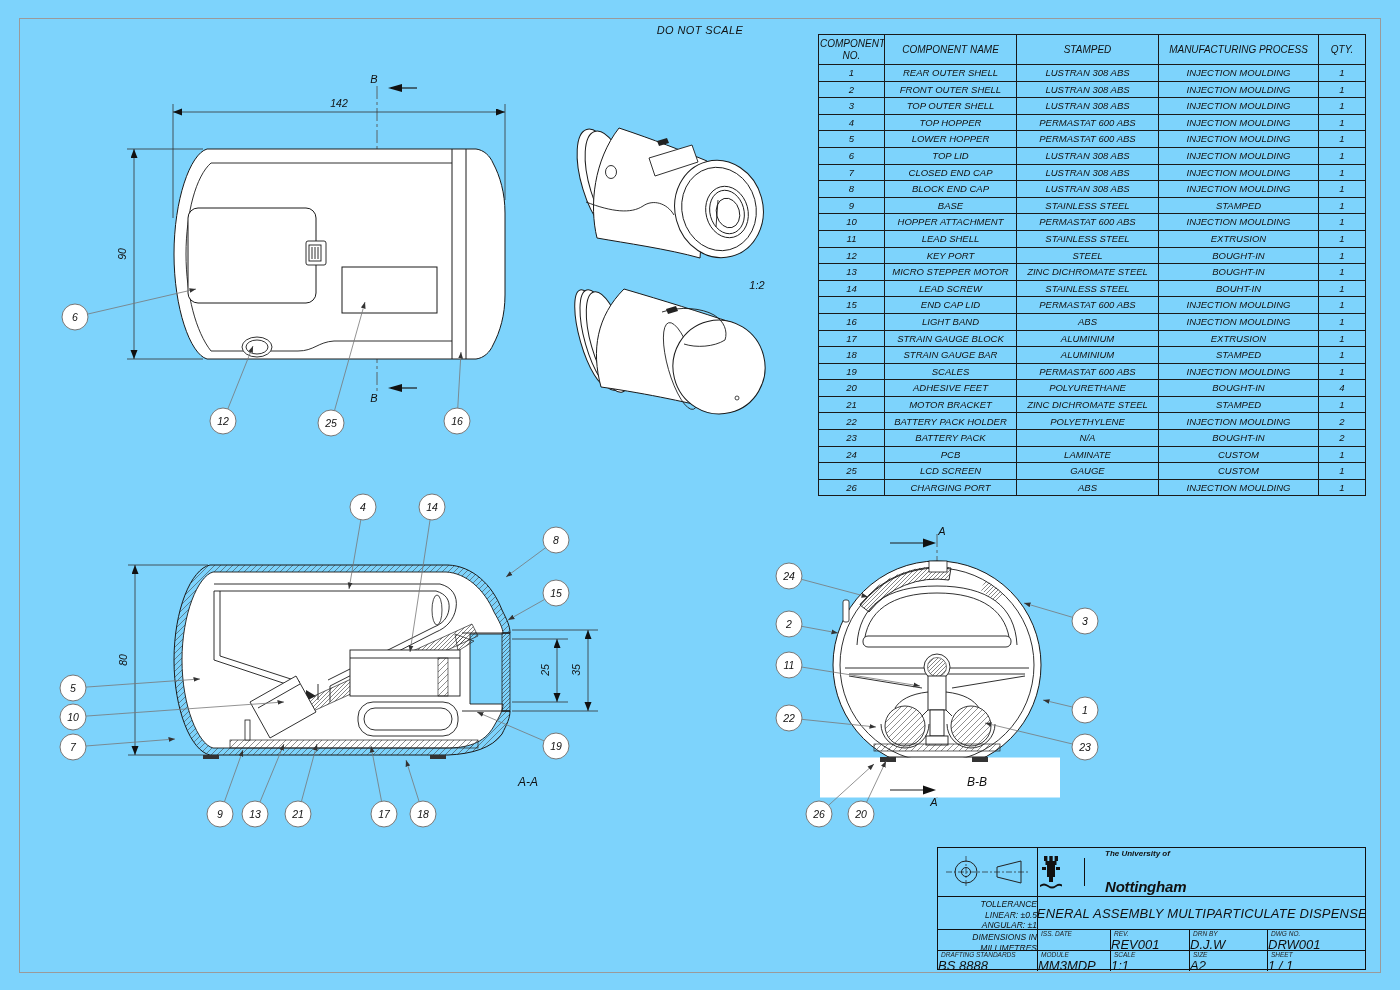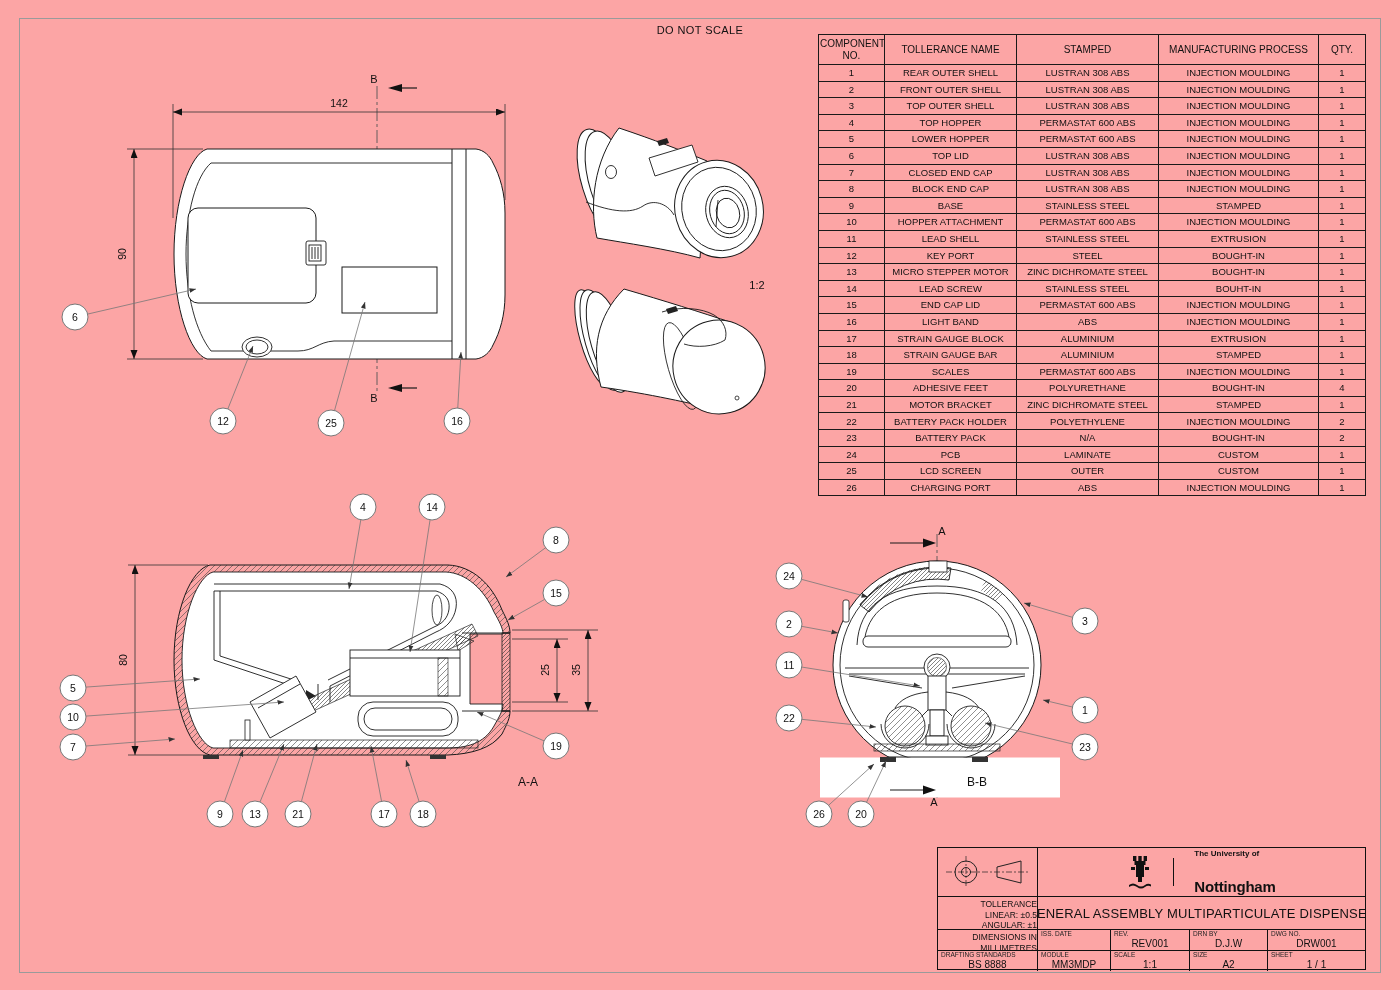--- a/index.html
+++ b/index.html
@@ -1,40 +1,40 @@
 <!DOCTYPE html>
 <html><head>
 <meta charset="utf-8">
 <style>
   html,body{margin:0;padding:0;background:#fff;}
-  #page{position:relative;width:1400px;height:990px;background:#fca5a5;overflow:hidden;
-        font-family:"Liberation Sans",sans-serif;color:#111;}
+  #page{position:relative;width:1400px;height:990px;background:#7dd3fc;overflow:hidden;
+        font-family:"Liberation Sans",sans-serif;color:#111;font-style:italic;}
   #frame{position:absolute;left:19px;top:18px;width:1360px;height:953px;border:1px solid #9a9a9a;}
   #do-not-scale{position:absolute;left:620px;top:24px;width:160px;text-align:center;
         font-size:11px;letter-spacing:.4px;}
   
   #comp-table{position:absolute;left:818px;top:34px;width:547px;border-collapse:collapse;table-layout:fixed;}
   #comp-table th,#comp-table td{border:1px solid #1a1a1a;text-align:center;vertical-align:middle;
         padding:0 1px;overflow:hidden;white-space:normal;}
   #comp-table th{font-weight:normal;font-size:10px;height:29px;line-height:1.15;}
   #comp-table td{font-size:9.5px;height:15.6px;line-height:1;}
   
   #title-block{position:absolute;left:937px;top:847px;width:429px;height:123px;
         border:1.4px solid #111;box-sizing:border-box;font-size:9.5px;}
   .tb-row{display:flex;box-sizing:border-box;}
   .tb-cell{box-sizing:border-box;border-right:1px solid #111;border-bottom:1px solid #111;
         position:relative;overflow:hidden;}
   .tb-cell:last-child{border-right:none;}
   .tb-row:last-child .tb-cell{border-bottom:none;}
   .tb-label{font-size:6.5px;color:#222;display:block;padding:1px 0 0 3px;text-align:left;line-height:1;}
-  .tb-value{display:block;text-align:center;font-size:10px;line-height:1.1;}
+  .tb-value{display:block;font-size:13px;line-height:1.1;}
   .tb-small{font-size:8.5px;line-height:1.25;padding:2px 0 4px 4px;text-align:right;}
   #tb-title-cell{display:flex;align-items:center;justify-content:center;
         font-size:13px;letter-spacing:.2px;white-space:nowrap;}
-  #uon-logo{display:flex;align-items:center;justify-content:center;height:100%;gap:20px;}
+  #uon-logo{display:flex;align-items:center;height:100%;gap:20px;}
   #uon-text .l1{font-size:8px;font-weight:bold;line-height:1.1;}
   #uon-text .l2{font-size:15px;font-weight:bold;line-height:1.05;letter-spacing:-.2px;margin-top:20px;}
   svg text{font-family:"Liberation Sans",sans-serif;fill:#111;}
 </style>
 </head>
 <body>
 
 <div id="page">
   <div id="frame"></div>
 
@@ -443,21 +443,21 @@
     <colgroup>
         <col style="width:66px">
         <col style="width:132px">
         <col style="width:142px">
         <col style="width:160px">
         <col style="width:47px">
       </colgroup>
     <thead>
         <tr>
           <th>COMPONENT NO.</th>
-          <th>TOLLERANCE NAME</th>
+          <th>COMPONENT NAME</th>
           <th>STAMPED</th>
           <th>MANUFACTURING PROCESS</th>
           <th>QTY.</th>
         </tr>
       </thead>
     <tbody>
         <tr>
           <td>1</td>
           <td>REAR OUTER SHELL</td>
           <td>LUSTRAN 308 ABS</td>
@@ -621,21 +621,21 @@
         <tr>
           <td>24</td>
           <td>PCB</td>
           <td>LAMINATE</td>
           <td>CUSTOM</td>
           <td>1</td>
         </tr>
         <tr>
           <td>25</td>
           <td>LCD SCREEN</td>
-          <td>OUTER</td>
+          <td>GAUGE</td>
           <td>CUSTOM</td>
           <td>1</td>
         </tr>
         <tr>
           <td>26</td>
           <td>CHARGING PORT</td>
           <td>ABS</td>
           <td>INJECTION MOULDING</td>
           <td>1</td>
         </tr>

